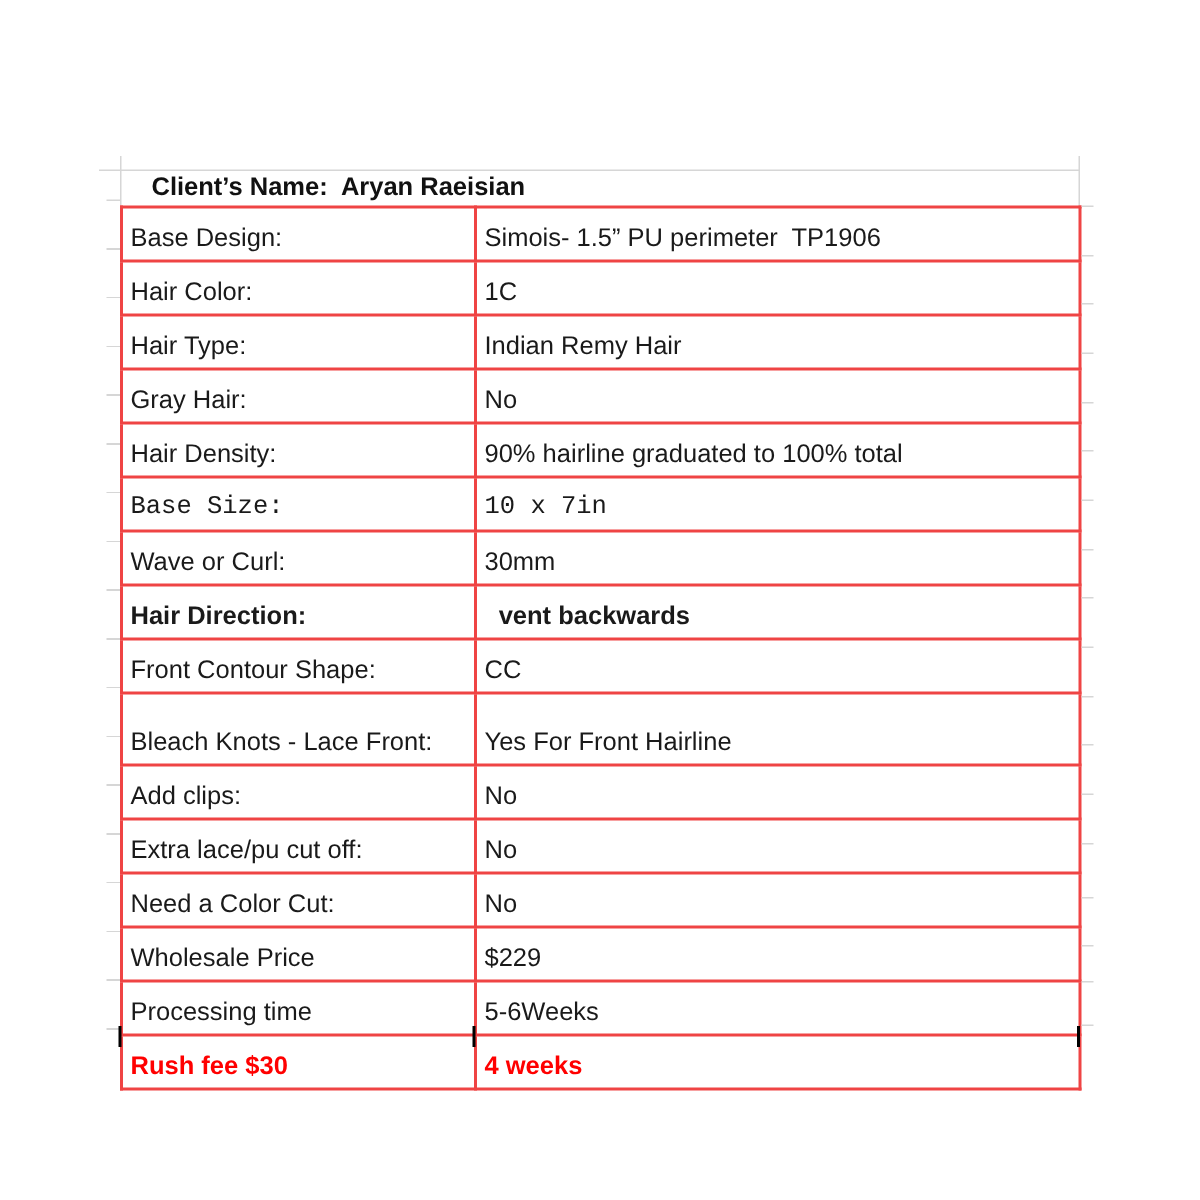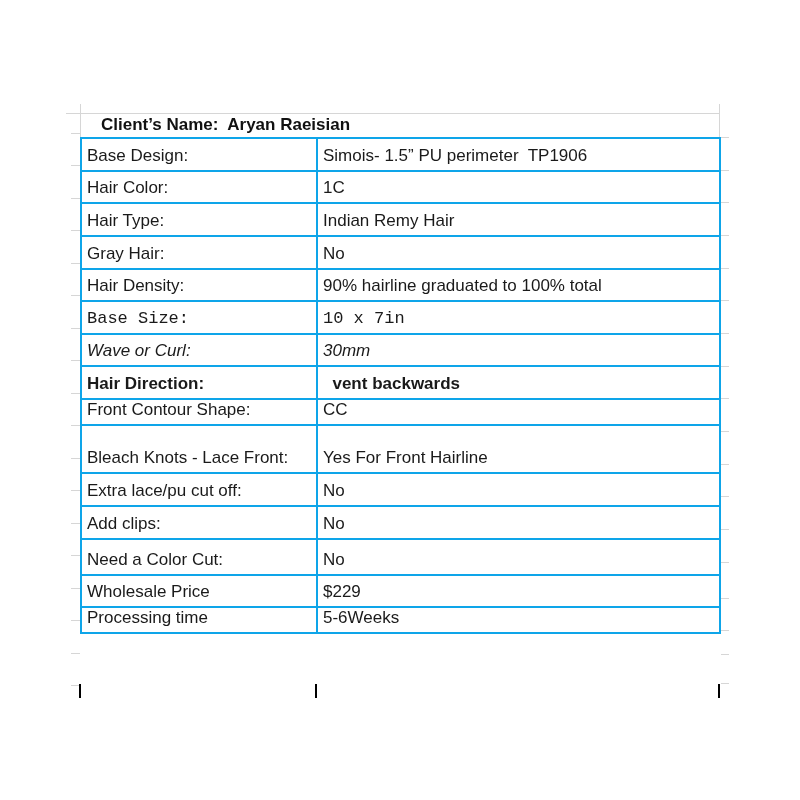--- a/index.html
+++ b/index.html
@@ -29,24 +29,24 @@
     font-size: 17px; font-weight: 700; color: #111111;
     white-space: pre;
   }
   
   #order-table {
     position: absolute; left: 80px; top: 137px;
     border-collapse: collapse; table-layout: fixed;
     width: 639px;
   }
   #order-table td {
-    border: 2px solid #0ea5e9;
+    border: 2px solid #ef4444;
     vertical-align: bottom;
     box-sizing: border-box;
-    padding: 0 2px 4px 5px;
+    padding: 10px 2px 4px 5px;
     font-size: 17px;
     line-height: 20px;
     white-space: pre-wrap;
     overflow: hidden;
     color: #1a1a1a;
   }
   #order-table tr.highlight td {
     color: #ff0000;
     font-weight: 700;
   }
@@ -94,55 +94,59 @@
           <td>No</td>
         </tr>
         <tr style="height: 32px;">
           <td>Hair Density:</td>
           <td>90% hairline graduated to 100% total</td>
         </tr>
         <tr style="height: 33px; font-family: Liberation Mono, monospace;">
           <td>Base Size:</td>
           <td>10 x 7in</td>
         </tr>
-        <tr style="height: 32px; font-style: italic;">
+        <tr style="height: 32px;">
           <td>Wave or Curl:</td>
           <td>30mm</td>
         </tr>
         <tr style="height: 33px; font-weight: bold;">
           <td>Hair Direction:</td>
           <td>  vent backwards</td>
         </tr>
         <tr style="height: 23px;">
           <td>Front Contour Shape:</td>
           <td>CC</td>
         </tr>
         <tr style="height: 48px;">
           <td>Bleach Knots - Lace Front:</td>
           <td>Yes For Front Hairline</td>
         </tr>
         <tr style="height: 33px;">
-          <td>Extra lace/pu cut off:</td>
+          <td>Add clips:</td>
           <td>No</td>
         </tr>
         <tr style="height: 33px;">
-          <td>Add clips:</td>
+          <td>Extra lace/pu cut off:</td>
           <td>No</td>
         </tr>
         <tr style="height: 36px;">
           <td>Need a Color Cut:</td>
           <td>No</td>
         </tr>
         <tr style="height: 32px;">
           <td>Wholesale Price</td>
           <td>$229</td>
         </tr>
         <tr style="height: 24px;">
           <td>Processing time</td>
           <td>5-6Weeks</td>
+        </tr>
+        <tr class="highlight" style="height: 29px;">
+          <td>Rush fee $30</td>
+          <td>4 weeks</td>
         </tr>
       </tbody>
   </table>
 
   <div class="partial-line" id="partial-left"></div>
   <div class="partial-line" id="partial-mid"></div>
   <div class="partial-line" id="partial-right"></div>
 
 <div class="right-stub" style="top: 137px;"></div>
     <div class="right-stub" style="top: 170px;"></div>

